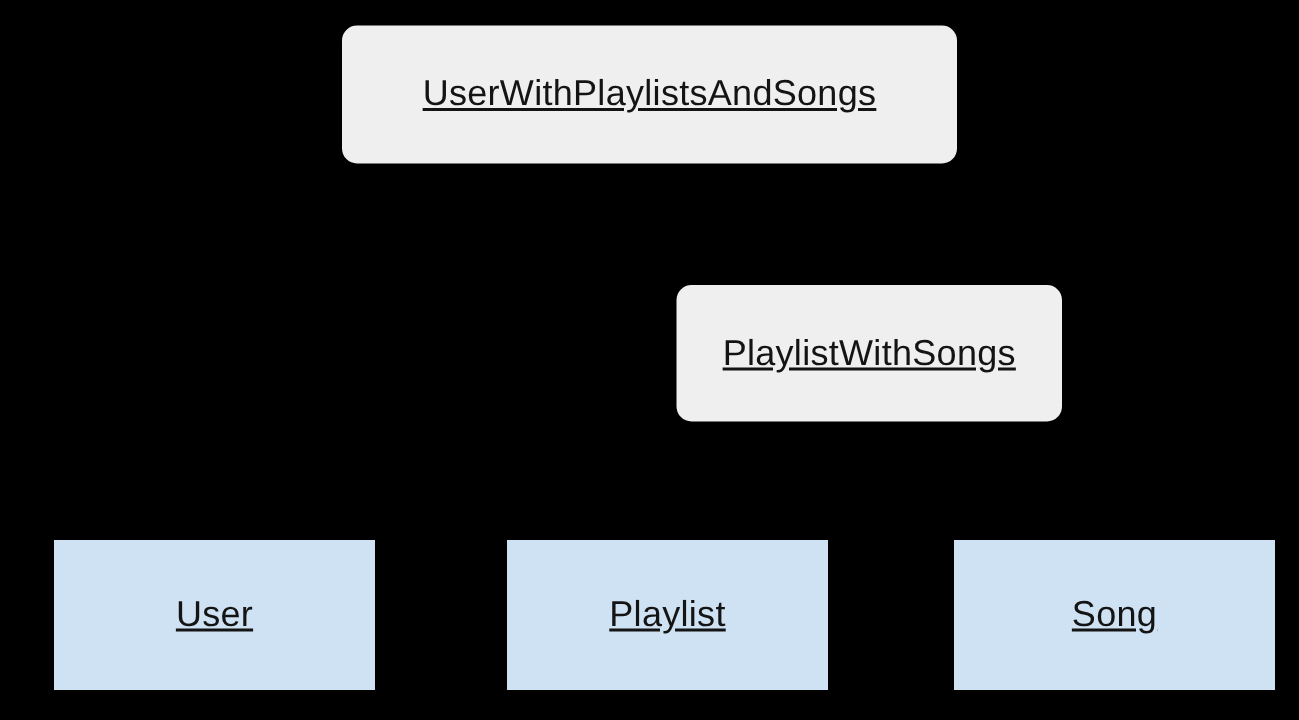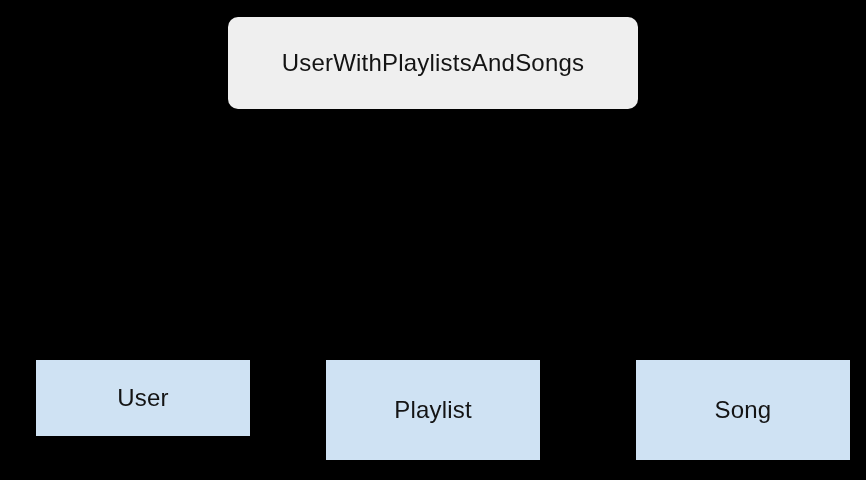--- a/index.html
+++ b/index.html
@@ -18,44 +18,48 @@
   .node {
     position: absolute;
     display: flex;
     align-items: center;
     justify-content: center;
     box-sizing: border-box;
     font-size: 24px;
     color: #141414;
     letter-spacing: 0.2px;
     white-space: nowrap;
+    text-decoration: underline;
   }
   .node.rounded {
     background: #efefef;
     border-radius: 10px;
   }
   .node.rect {
     background: #cfe2f3;
   }
   
   #node-0 { left: 228px; top: 17px;  width: 410px; height: 92px;  }
   #node-1 { left: 451px; top: 190px; width: 257px; height: 91px;  }
-  #node-2 { left: 36px;  top: 360px; width: 214px; height: 76px; }
-  #node-3 { left: 326px; top: 360px; width: 214px; height: 100px; }
+  #node-2 { left: 36px;  top: 360px; width: 214px; height: 100px; }
+  #node-3 { left: 338px; top: 360px; width: 214px; height: 100px; }
   #node-4 { left: 616px; top: 360px; width: 214px; height: 100px; margin-left: 20px; }
 </style>
 </head>
 <body>
 
 <div class="canvas">
 
   <div id="node-0" class="node rounded">
     <span>UserWithPlaylistsAndSongs</span>
   </div>
 
+  <div id="node-1" class="node rounded">
+    <span>PlaylistWithSongs</span>
+  </div>
 
   <div id="node-2" class="node rect">
     <span>User</span>
   </div>
 
   <div id="node-3" class="node rect">
     <span>Playlist</span>
   </div>
 
   <div id="node-4" class="node rect">

